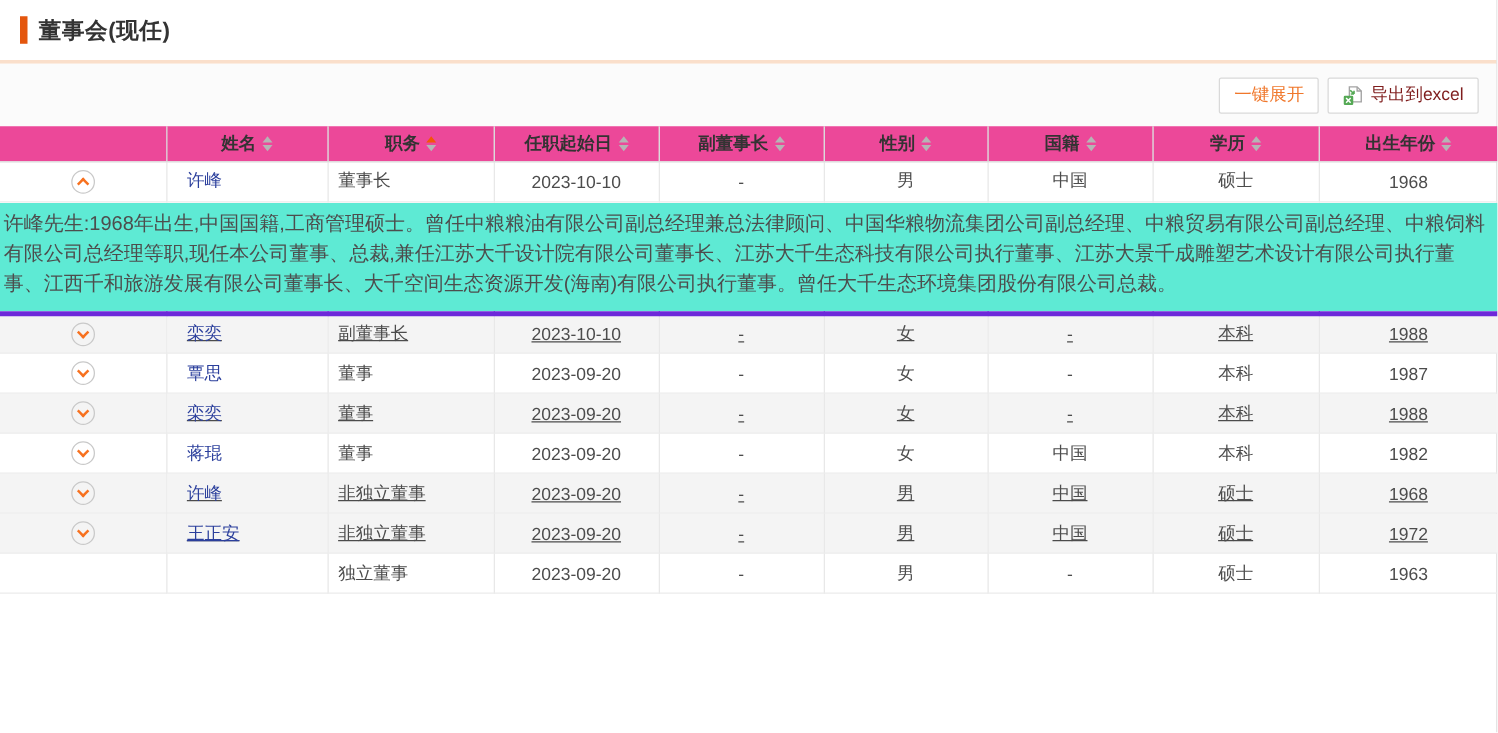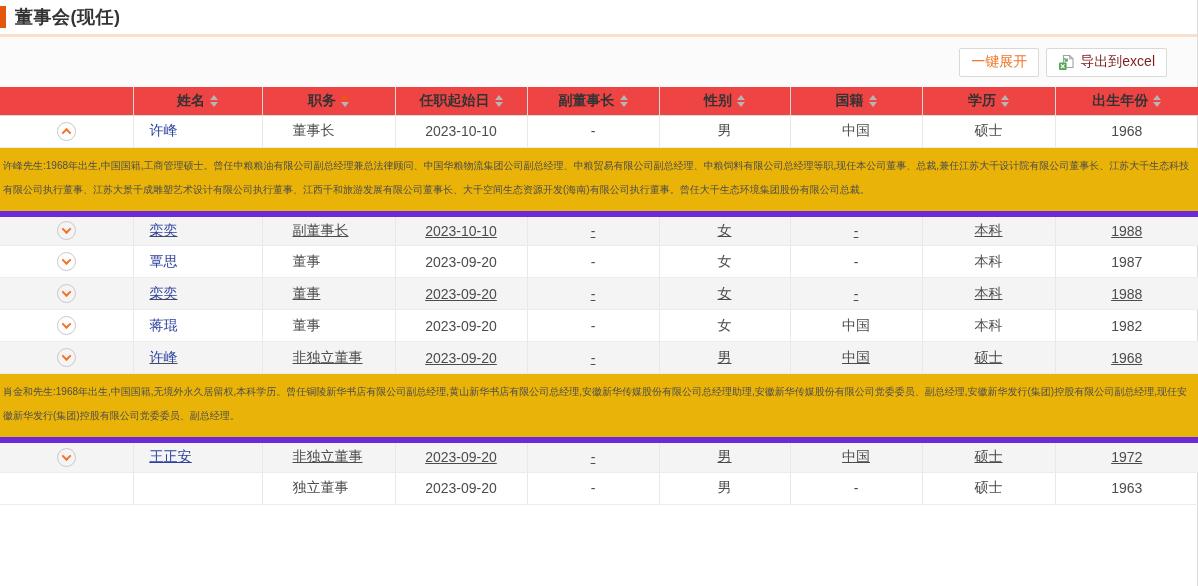--- a/index.html
+++ b/index.html
@@ -1,71 +1,71 @@
 <!DOCTYPE html>
 <html><head>
 <meta charset="utf-8">
 <style>
   * { margin:0; padding:0; box-sizing:border-box; }
   html,body { width:1198px; height:586px; overflow:hidden; background:#fff;
     font-family:"Liberation Sans","DejaVu Sans",sans-serif; }
   .page { width:1198px; height:586px; border-right:1px solid #dcdcdc; position:relative; }
 
   
-  .title-bar { display:flex; align-items:center; height:34px; padding-left:0; background:#fff; }
+  .title-bar { display:flex; align-items:center; height:48px; padding-left:16px; background:#fff; }
   .accent { width:6px; height:22px; background:#e4560e; margin-right:9px; }
   .title { font-size:18px; font-weight:bold; color:#333; letter-spacing:0.5px; }
   .divider { height:3px; background:#fadfcb; }
 
   
   .toolbar { height:50px; background:#fbfbfb; display:flex; align-items:center;
-    justify-content:flex-end; padding-right:30px; gap:7px; }
+    justify-content:flex-end; padding-right:14px; gap:7px; }
   .btn { height:29px; background:#fff; border:1px solid #d9d9d9; border-radius:2px;
     font-size:14px; padding:0 11px; cursor:pointer; display:inline-flex; align-items:center;
     gap:5px; font-family:inherit; }
   .btn-expand { color:#f0772b; }
   .btn-export { color:#7f1d1d; }
   .xls-icon { display:inline-flex; width:17px; height:17px; }
 
   
   table.grid { width:1198px; border-collapse:collapse; table-layout:fixed; }
-  thead th { background:#ef4444; height:28px; font-size:14px; font-weight:bold; color:#333;
+  thead th { background:#ec4899; height:28px; font-size:14px; font-weight:bold; color:#333;
     text-align:center; border-right:1px solid #dadada; border-bottom:1px solid #dadada;
     white-space:nowrap; }
   thead th:last-child { border-right:none; }
   .th-label { vertical-align:middle; }
   .sort { display:inline-flex; flex-direction:column; gap:2px; margin-left:5px;
     vertical-align:middle; cursor:pointer; }
   .sort .t-up { width:0; height:0; border-left:4px solid transparent; border-right:4px solid transparent;
     border-bottom:5px solid #b5b5b5; display:block; }
   .sort .t-down { width:0; height:0; border-left:4px solid transparent; border-right:4px solid transparent;
     border-top:5px solid #b5b5b5; display:block; }
   .sort.asc .t-up { border-bottom-color:#f25607; }
 
   tbody td { height:32px; font-size:14px; color:#4c4c4c; text-align:center;
     border-right:1px solid #e8e8e8; border-bottom:1px solid #ececec; white-space:nowrap;
     overflow:hidden; }
   tbody td:last-child { border-right:none; }
   tr.alt td { background:#f4f4f4;text-decoration:underline; }
   td.name-cell { text-align:left; padding-left:16px; }
-  td.pos-cell { text-align:left; padding-left:30px; }
+  td.pos-cell { text-align:left; padding-left:8px; }
   .name-link { color:#2b3f9c; text-decoration:none; cursor:pointer; }
   .name-link.u { text-decoration:underline; }
 
   td.expand-cell { text-align:center; }
   .expand-circle { width:19px; height:19px; border:1px solid #c9c9c9; border-radius:50%;
     display:inline-flex; align-items:center; justify-content:center; cursor:pointer;
     background:transparent; vertical-align:middle; }
   .chev { display:block; width:7px; height:7px; border-left:2px solid #f7711f;
     border-bottom:2px solid #f7711f; transform:rotate(-45deg) translate(1px,-1px); }
   .expand-circle.up .chev { transform:rotate(135deg) translate(1px,-1px); }
 
-  tr.bio-row td { height:auto; text-align:left; white-space:normal; font-size:10px;
-    color:#4d4d4d; line-height:24px; padding:6px 5px 9px 3px; background:#eab308;
-    border-right:none; border-bottom:6px solid #6d28d9; }
+  tr.bio-row td { height:auto; text-align:left; white-space:normal; font-size:16px;
+    color:#4d4d4d; line-height:24px; padding:6px 5px 9px 3px; background:#5eead4;
+    border-right:none; border-bottom:4px solid #6d28d9; }
 </style>
 </head>
 <body>
 
 <div class="page">
 
   <div class="title-bar">
     <span class="accent"></span>
     <h1 class="title">董事会(现任)</h1>
   </div>
@@ -211,23 +211,20 @@
             </span></td>
           <td class="name-cell"><a class="name-link">许峰</a></td>
           <td class="pos-cell">非独立董事</td>
           <td>2023-09-20</td>
           <td>-</td>
           <td>男</td>
           <td>中国</td>
           <td>硕士</td>
           <td>1968</td>
         </tr>
-        <tr class="bio-row">
-          <td colspan="9">肖金和先生:1968年出生,中国国籍,无境外永久居留权,本科学历。曾任铜陵新华书店有限公司副总经理,黄山新华书店有限公司总经理,安徽新华传媒股份有限公司总经理助理,安徽新华传媒股份有限公司党委委员、副总经理,安徽新华发行(集团)控股有限公司副总经理,现任安徽新华发行(集团)控股有限公司党委委员、副总经理。</td>
-        </tr>
         <tr class="data-row alt">
           <td class="expand-cell"><span class="expand-circle">
               <i class="chev"></i>
             </span></td>
           <td class="name-cell"><a class="name-link u">王正安</a></td>
           <td class="pos-cell">非独立董事</td>
           <td>2023-09-20</td>
           <td>-</td>
           <td>男</td>
           <td>中国</td>

